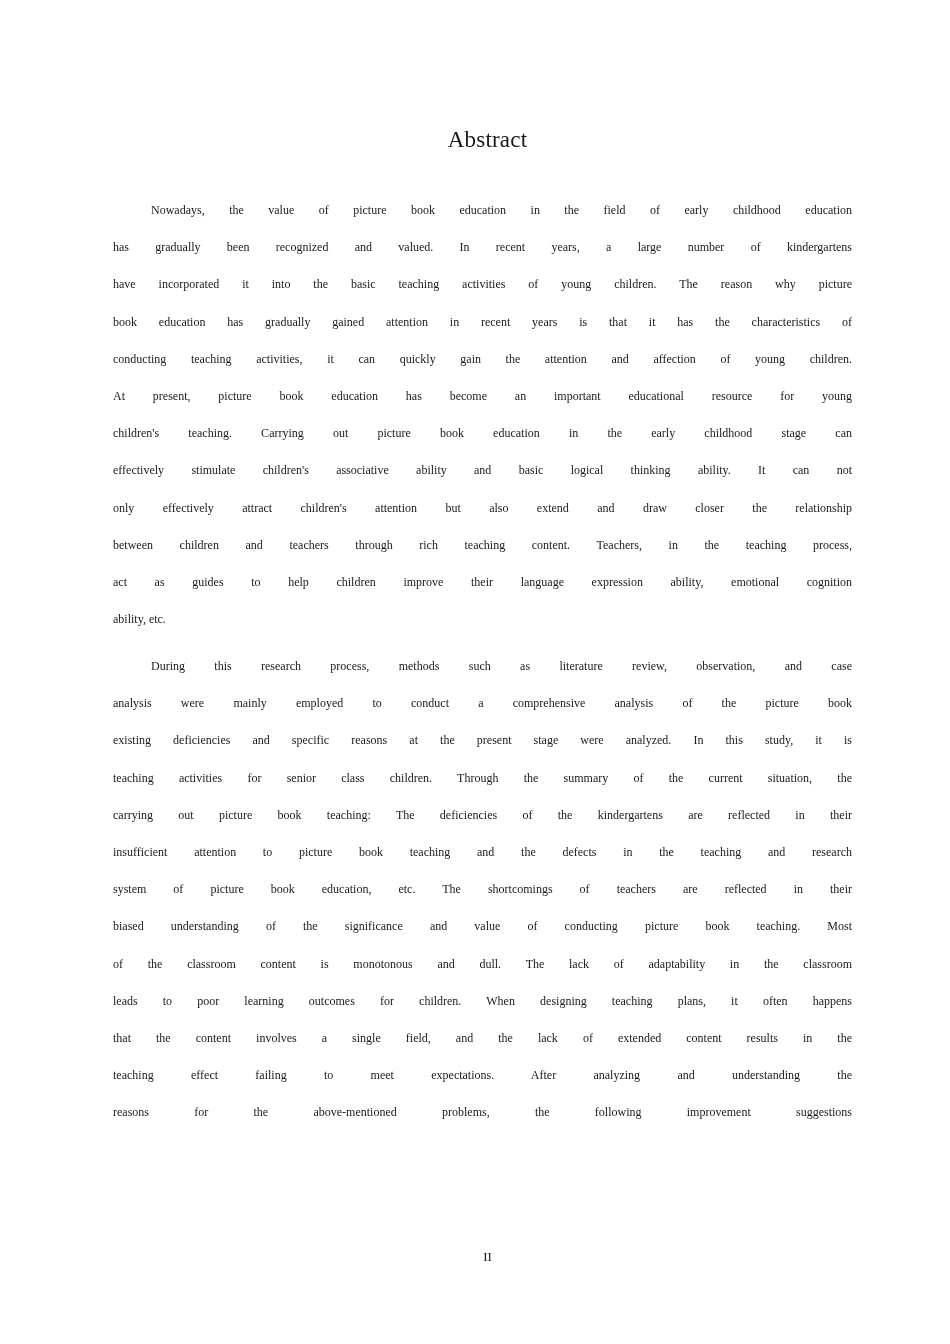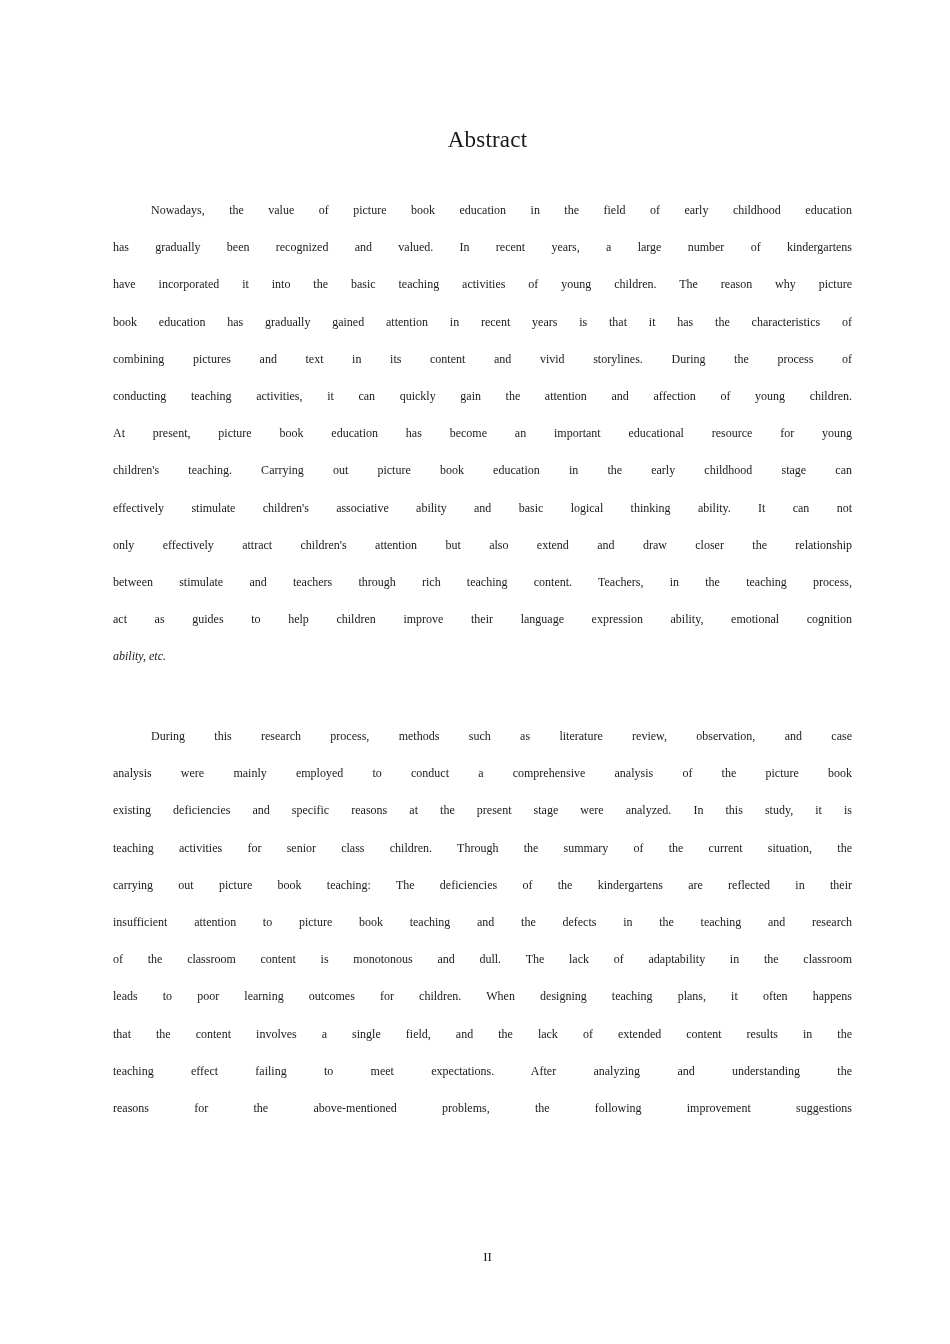--- a/index.html
+++ b/index.html
@@ -44,24 +44,23 @@
       line-height: 37.2px;
       white-space: nowrap;
       text-align: justify;
       text-align-last: justify;
     }
     .line.indent {
       padding-left: 38px;
     }
     .line.last {
       text-align-last: left;
-      font-style: italic;
     }
     .para1 { top: 192px; }
-    .para2 { top: 718px; }
+    .para2 { top: 648px; }
     .page-number {
       position: absolute;
       left: 0;
       width: 975px;
       top: 1249px;
       text-align: center;
       font-size: 13px;
       line-height: 16px;
     }
   </style>
@@ -70,38 +69,39 @@
 
 <div class="page">
 
   <h1 class="title" style="margin:0;font-weight:normal;">Abstract</h1>
 
   <div class="body-text para1">
     <span class="line indent">Nowadays, the value of picture book education in the field of early childhood education</span>
     <span class="line">has gradually been recognized and valued. In recent years, a large number of kindergartens</span>
     <span class="line">have incorporated it into the basic teaching activities of young children. The reason why picture</span>
     <span class="line">book education has gradually gained attention in recent years is that it has the characteristics of</span>
-    <span class="line">combining pictures and text in its content and vivid storylines. During the process of</span>
     <span class="line">conducting teaching activities, it can quickly gain the attention and affection of young children.</span>
     <span class="line">At present, picture book education has become an important educational resource for young</span>
     <span class="line">children's teaching. Carrying out picture book education in the early childhood stage can</span>
     <span class="line">effectively stimulate children's associative ability and basic logical thinking ability. It can not</span>
     <span class="line">only effectively attract children's attention but also extend and draw closer the relationship</span>
-    <span class="line">between stimulate and teachers through rich teaching content. Teachers, in the teaching process,</span>
+    <span class="line">between children and teachers through rich teaching content. Teachers, in the teaching process,</span>
     <span class="line">act as guides to help children improve their language expression ability, emotional cognition</span>
     <span class="line last">ability, etc.</span>
   </div>
 
   <div class="body-text para2">
     <span class="line indent">During this research process, methods such as literature review, observation, and case</span>
     <span class="line">analysis were mainly employed to conduct a comprehensive analysis of the picture book</span>
     <span class="line">existing deficiencies and specific reasons at the present stage were analyzed. In this study, it is</span>
     <span class="line">teaching activities for senior class children. Through the summary of the current situation, the</span>
     <span class="line">carrying out picture book teaching: The deficiencies of the kindergartens are reflected in their</span>
     <span class="line">insufficient attention to picture book teaching and the defects in the teaching and research</span>
+    <span class="line">system of picture book education, etc. The shortcomings of teachers are reflected in their</span>
+    <span class="line">biased understanding of the significance and value of conducting picture book teaching. Most</span>
     <span class="line">of the classroom content is monotonous and dull. The lack of adaptability in the classroom</span>
     <span class="line">leads to poor learning outcomes for children. When designing teaching plans, it often happens</span>
     <span class="line">that the content involves a single field, and the lack of extended content results in the</span>
     <span class="line">teaching effect failing to meet expectations. After analyzing and understanding the</span>
     <span class="line">reasons for the above-mentioned problems, the following improvement suggestions</span>
   </div>
 
   <div class="page-number">II</div>
 
 </div>

